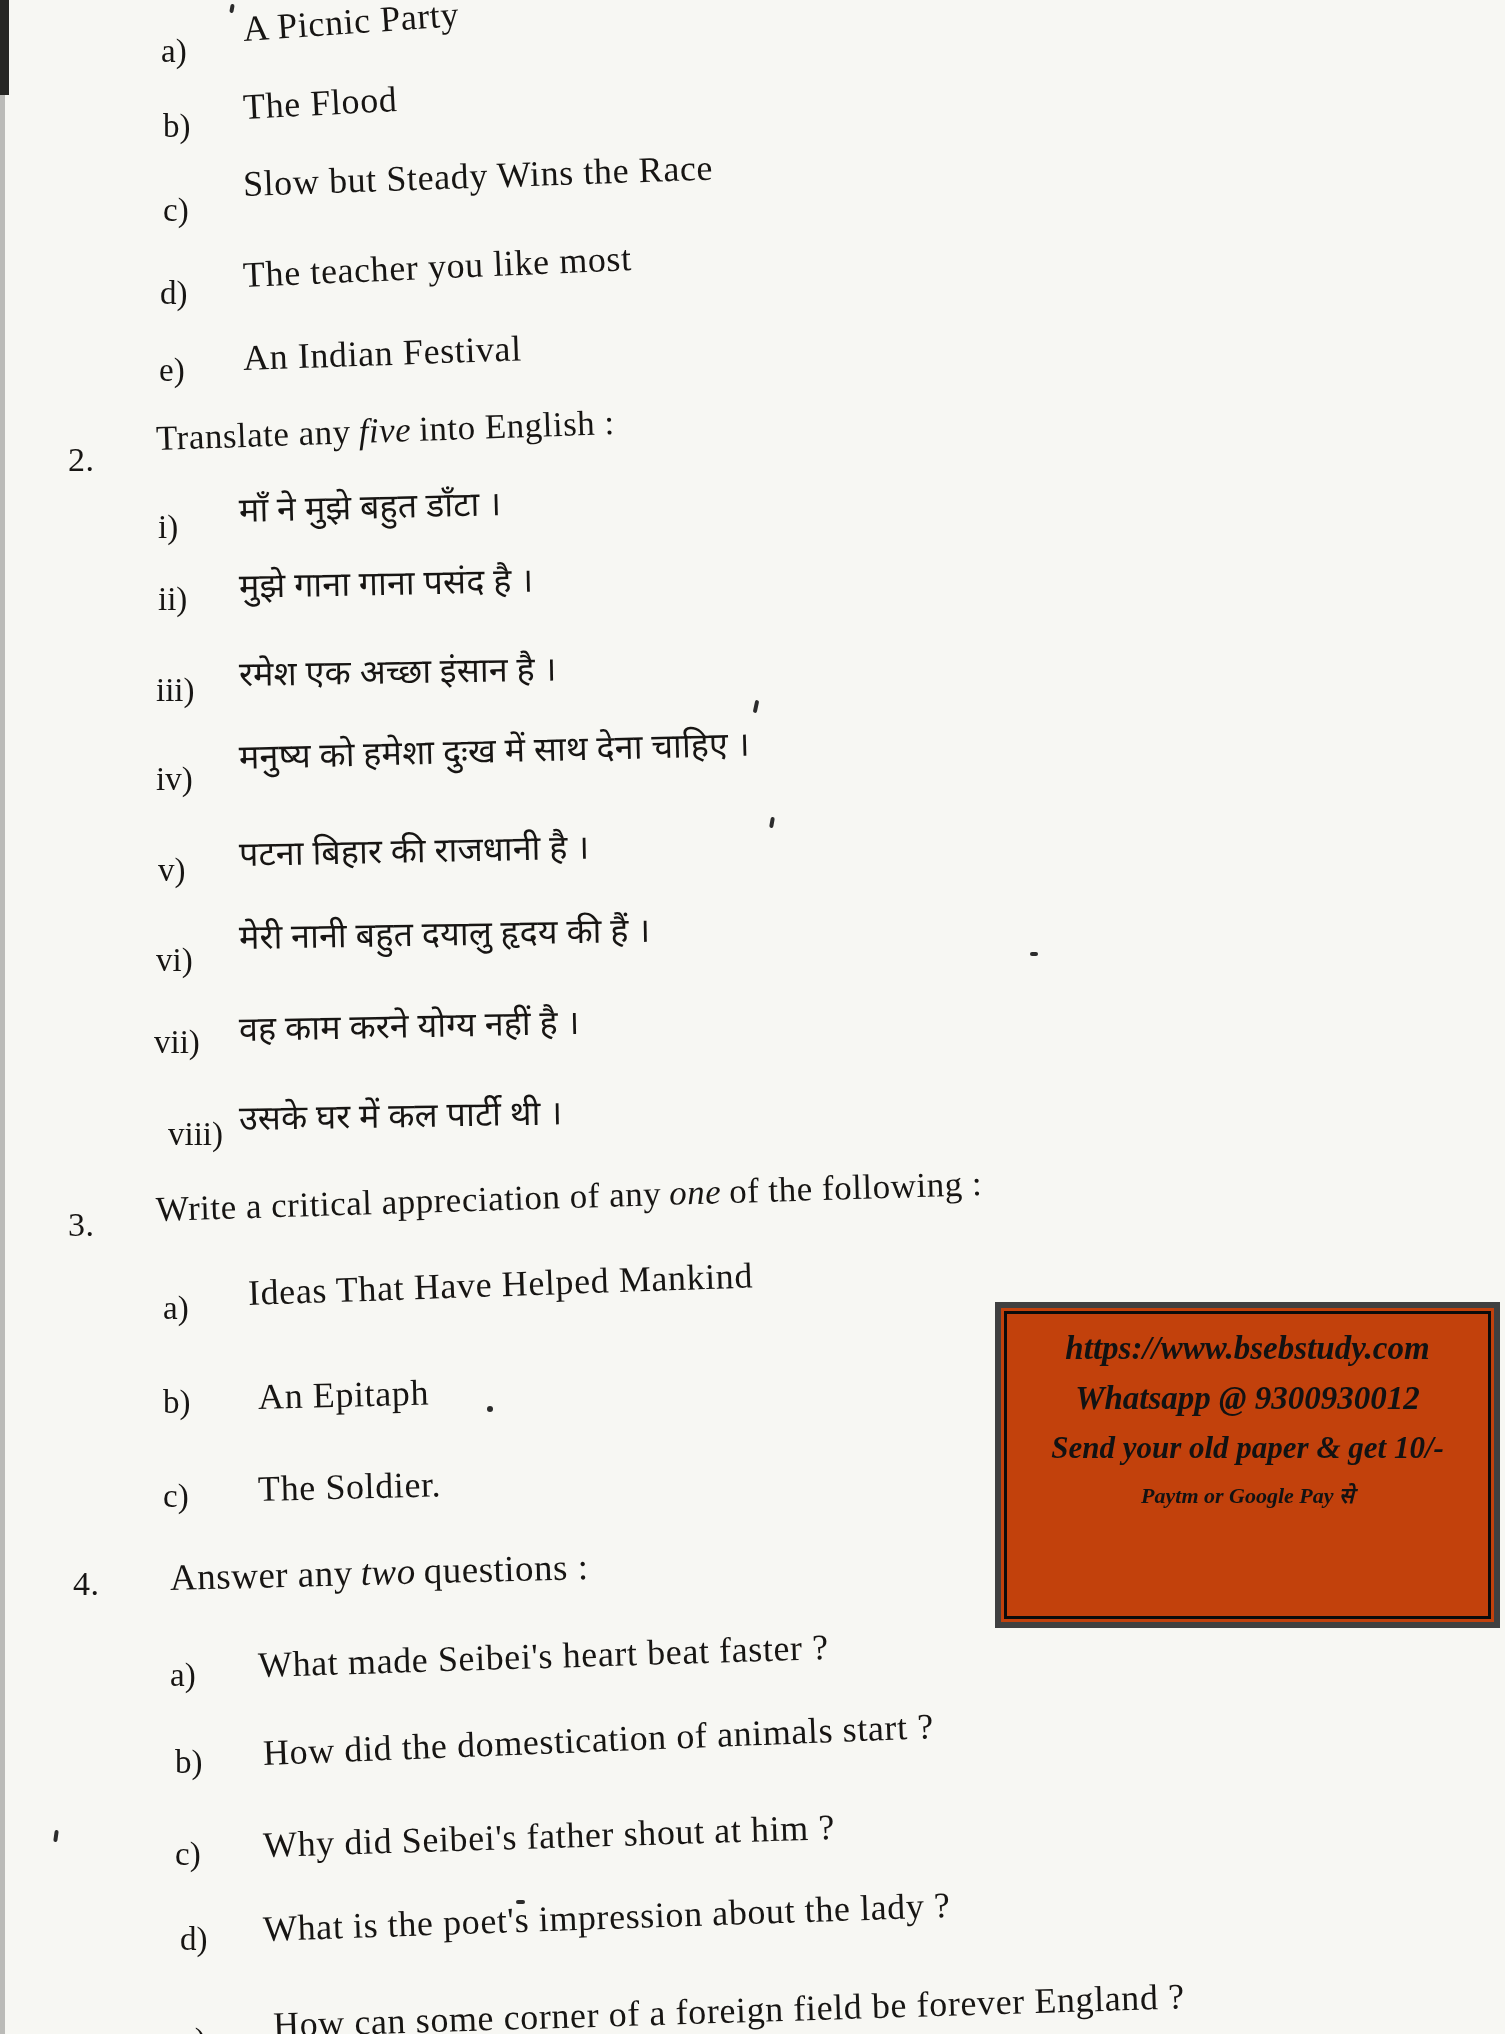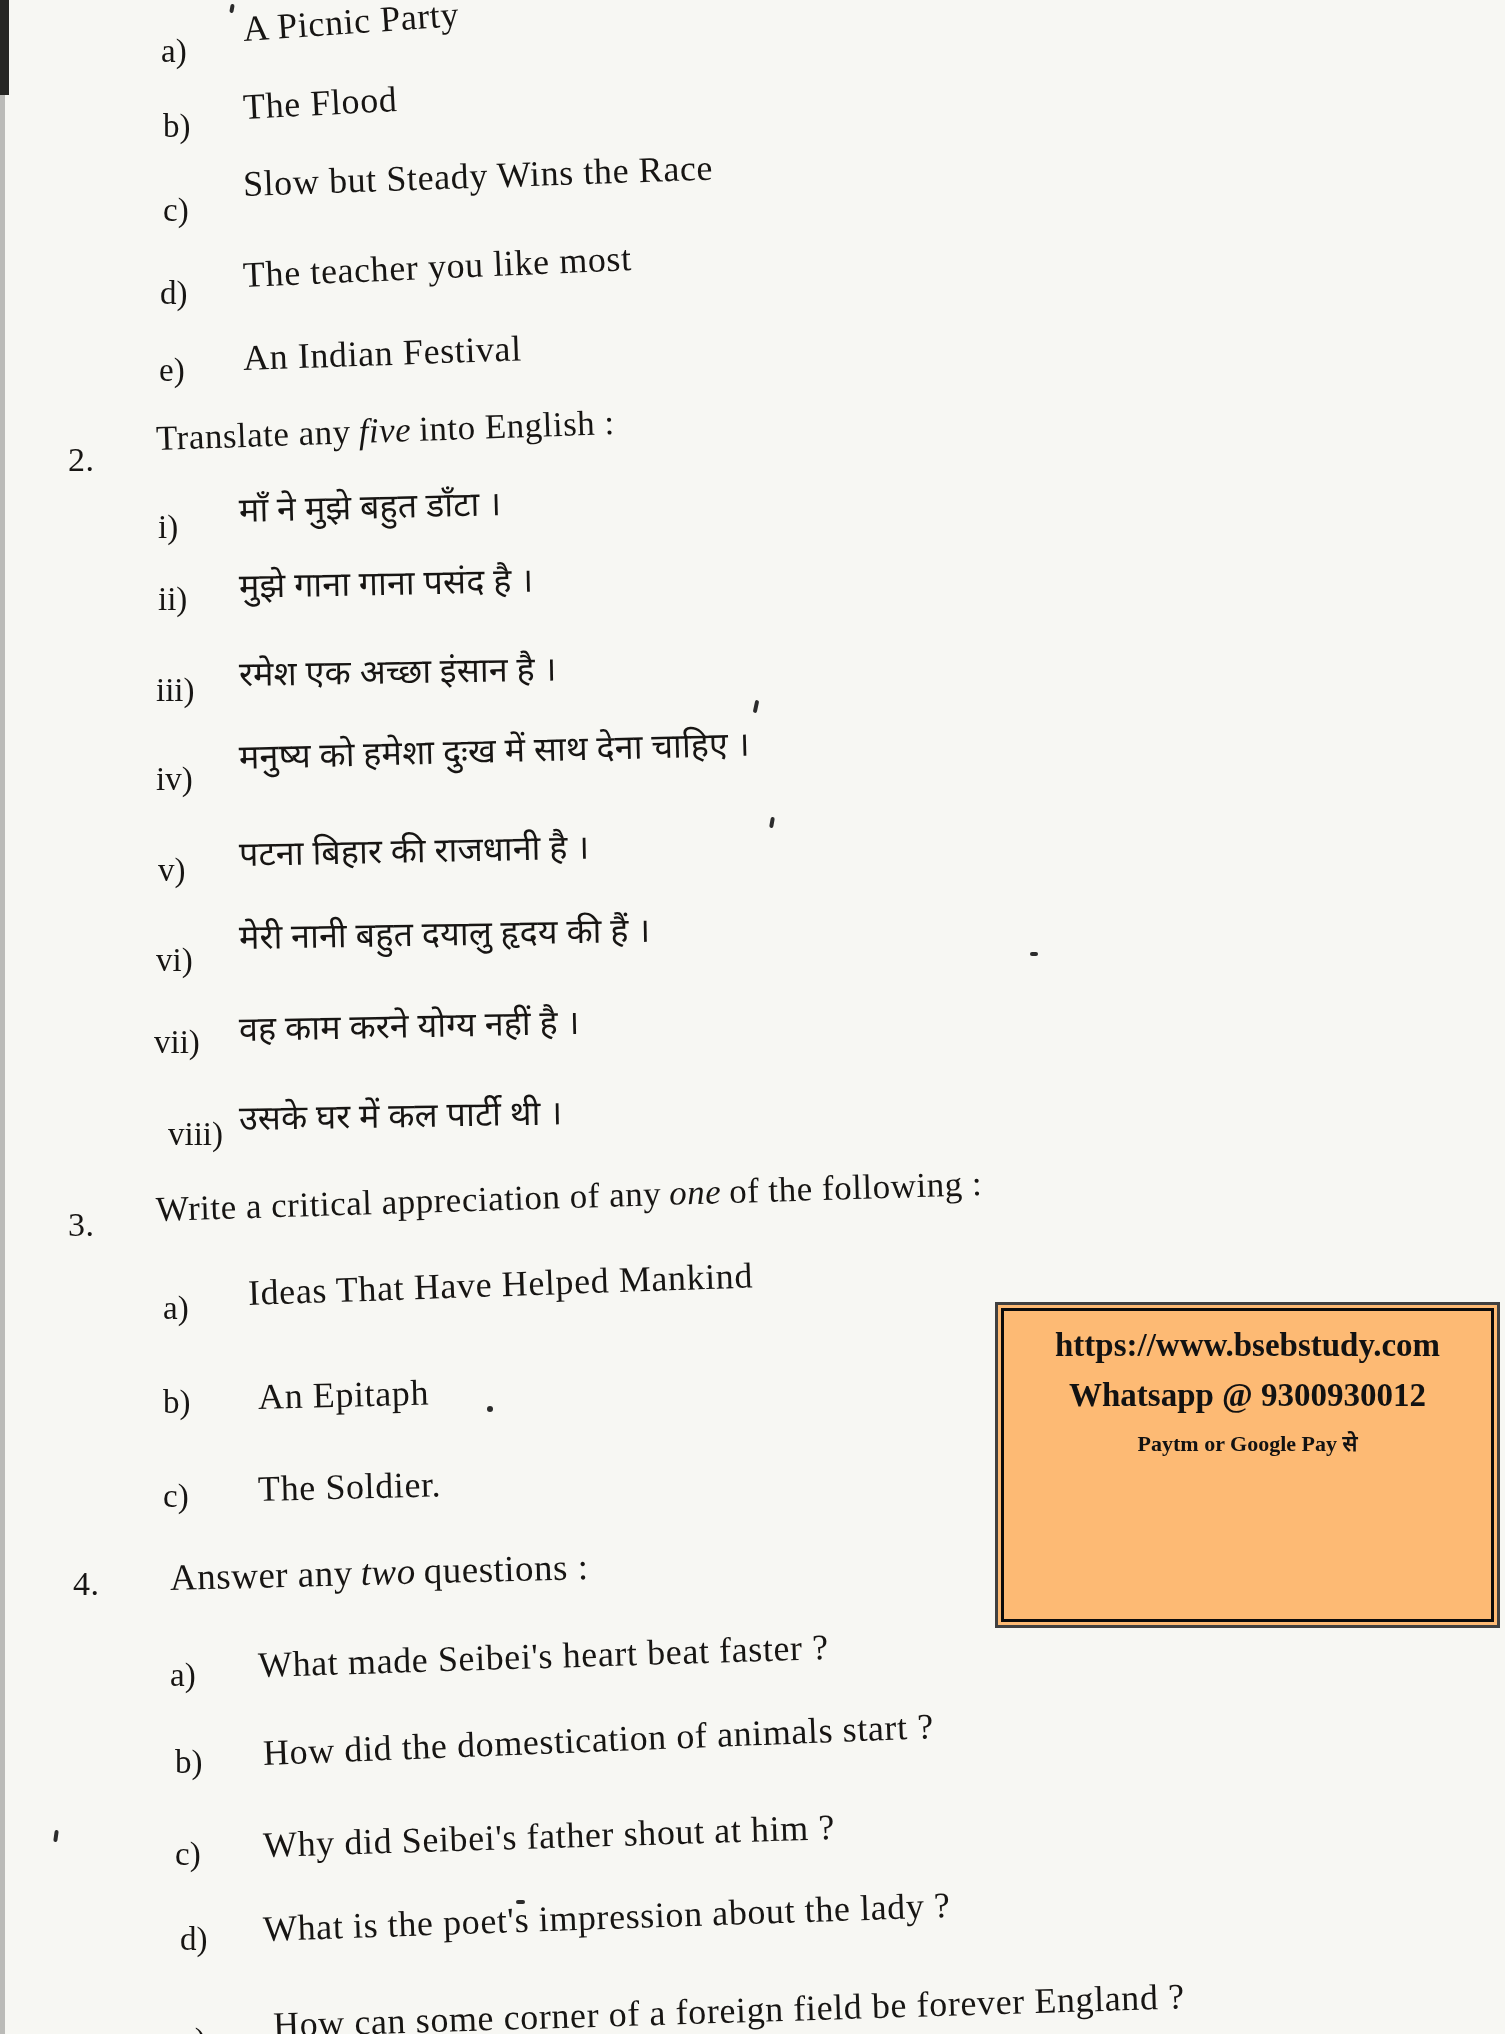--- a/index.html
+++ b/index.html
@@ -24,22 +24,23 @@
   .r15{transform:rotate(-1.5deg);}
   .r18{transform:rotate(-1.8deg);}
   .r20{transform:rotate(-2deg);}
   .r23{transform:rotate(-2.3deg);}
   .r25{transform:rotate(-2.5deg);}
   .r30{transform:rotate(-3deg);}
   .r40{transform:rotate(-4deg);}
   
   .promo-outer{
     position:absolute;left:995px;top:1302px;width:505px;height:326px;
-    border:3px solid #404040;background:#fdba74;box-sizing:border-box;
+    border:6px solid #404040;background:#c2410c;box-sizing:border-box;
     padding:3px;
+    font-style:italic;
   }
   .promo-inner{
     width:100%;height:100%;box-sizing:border-box;
     border:3px solid #0b0b0b;
     display:flex;flex-direction:column;align-items:center;justify-content:flex-start;
     padding-top:16px;gap:13px;
   }
   .promo-line{font-weight:bold;color:#121212;white-space:nowrap;}
   .p-url{font-size:33px;}
   .p-wa{font-size:33px;}
@@ -114,20 +115,21 @@
   <div class="abs lbl" style="left:163px;top:1384px">b)</div>
   <div class="abs etxt r15" style="left:258px;top:1376px">An Epitaph</div>
 
   <div class="abs lbl" style="left:163px;top:1478px">c)</div>
   <div class="abs etxt r15" style="left:258px;top:1468px">The Soldier.</div>
 
   <div class="promo-outer">
     <div class="promo-inner">
       <div class="promo-line p-url">https://www.bsebstudy.com</div>
       <div class="promo-line p-wa">Whatsapp @ 9300930012</div>
+      <div class="promo-line p-send">Send your old paper &amp; get 10/-</div>
       <div class="promo-line p-pay">Paytm or Google Pay से</div>
     </div>
   </div>
 
   <div class="abs num" style="left:73px;top:1565px">4.</div>
   <div class="abs hdr r15" style="left:170px;top:1556px;font-size:37px">
     <span>Answer any</span><span class="em">two</span><span>questions :</span>
   </div>
 
   <div class="abs lbl" style="left:170px;top:1657px">a)</div>

